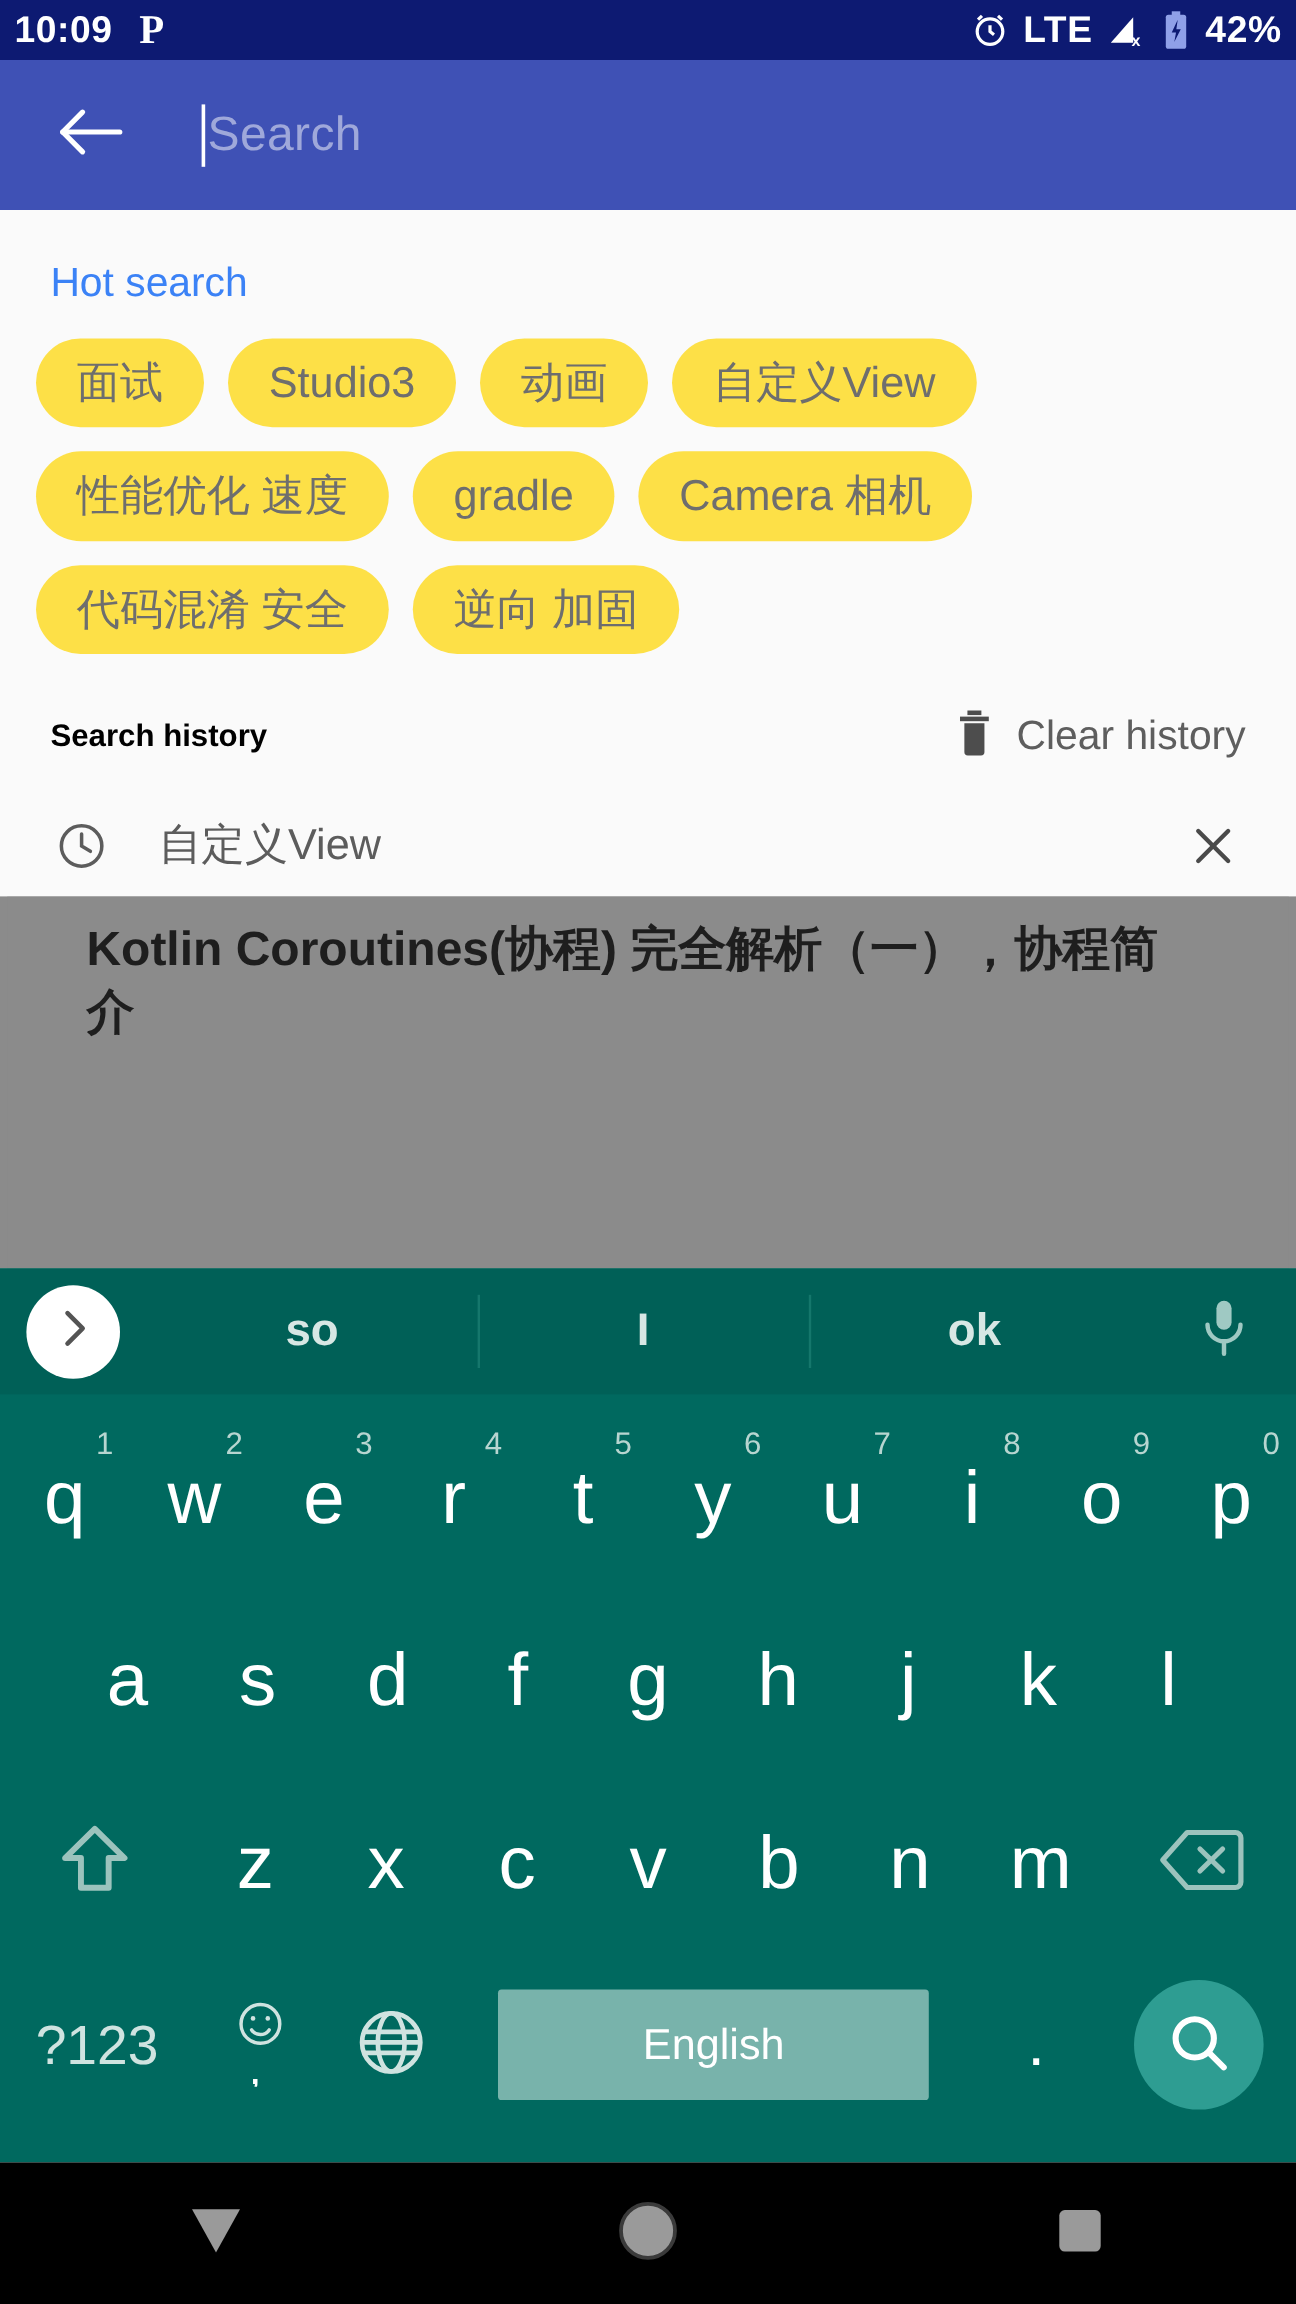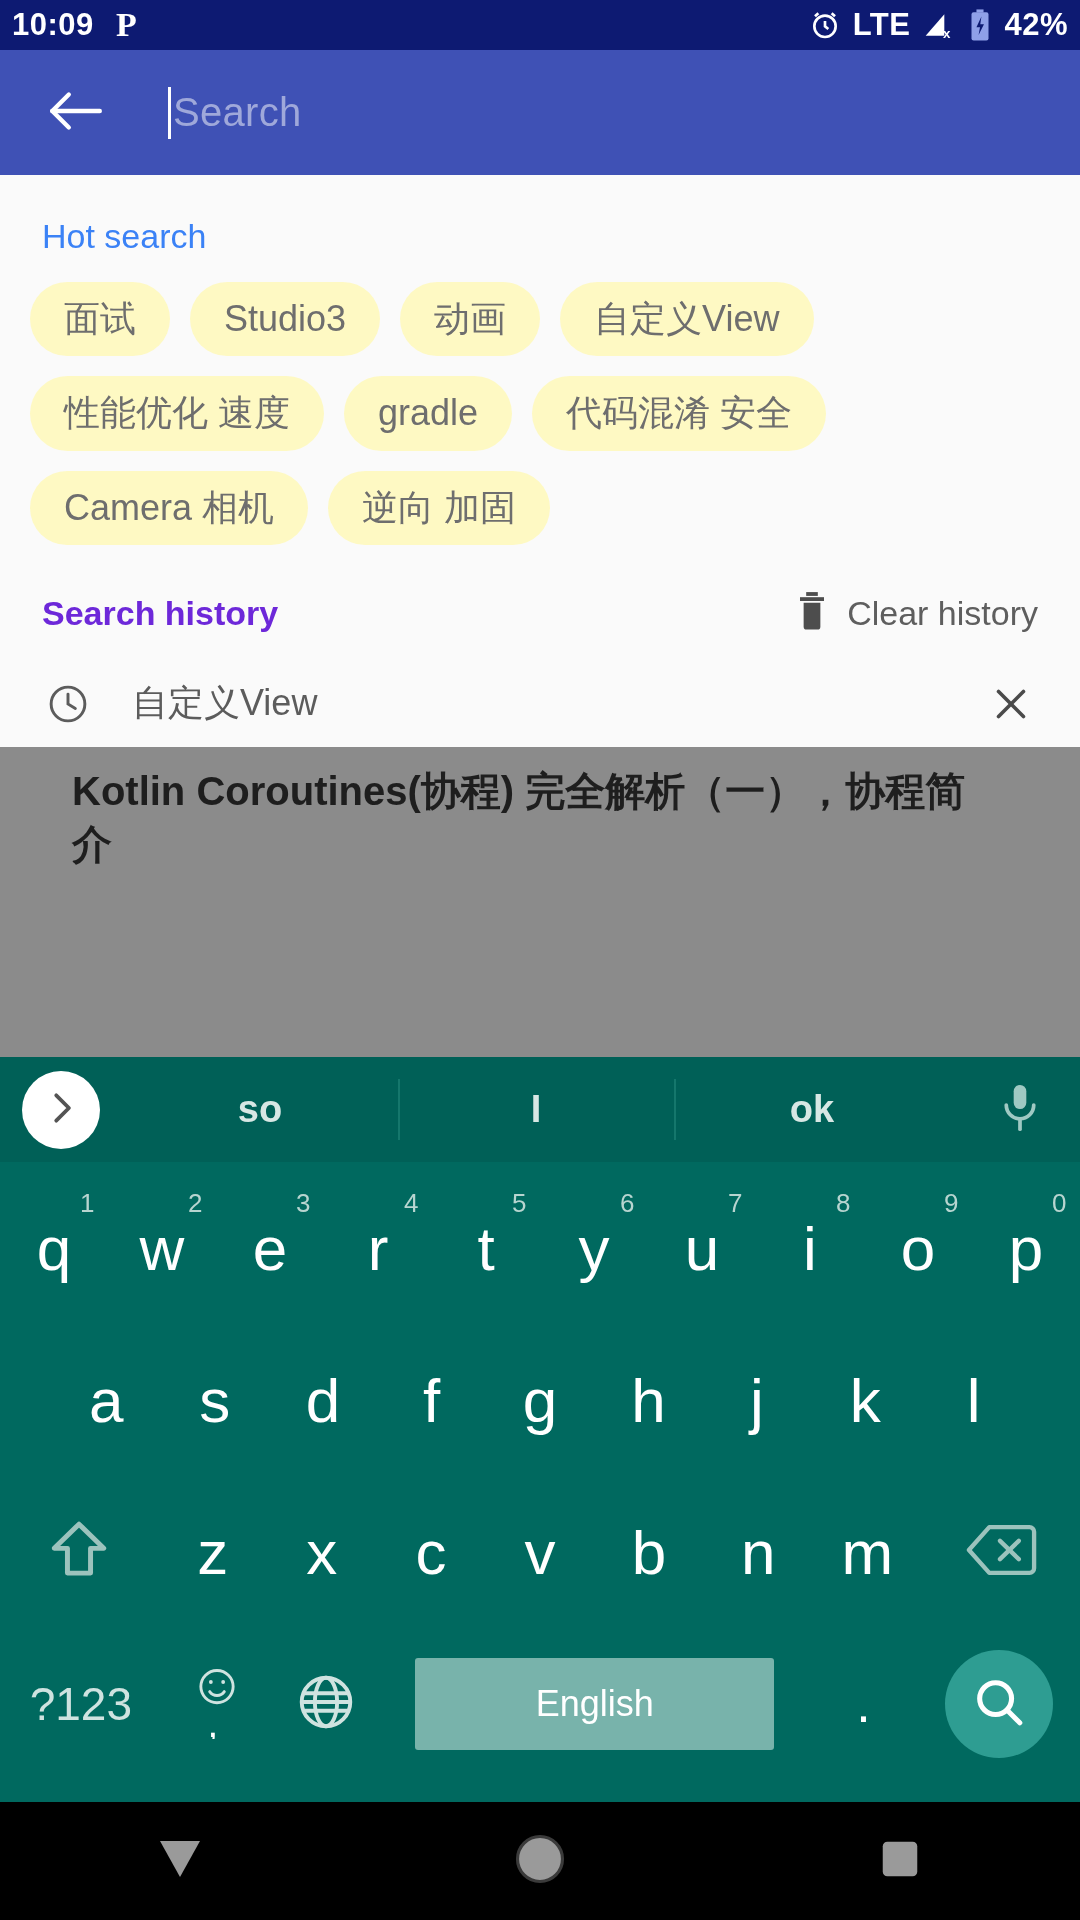--- a/index.html
+++ b/index.html
@@ -42,29 +42,29 @@
     position:absolute; top:175px; left:0; width:1080px; height:572px;
     background:#fafafa; overflow:hidden;
   }
   .sec-title{
     font-size:34px; color:#3b82f6; padding:42px 42px 0 42px;
   }
   .chips{
     display:flex; flex-wrap:wrap; padding:26px 30px 0 30px; gap:20px 20px;
   }
   .chip{
-    background:#fef9c3; color:#6e6e6e; font-size:36px;
+    background:#fde047; color:#6e6e6e; font-size:36px;
     border-radius:42px; padding:16px 34px; line-height:1.18;
     cursor:pointer; white-space:nowrap;
   }
 
   .hist-head{
     display:flex; align-items:center; padding:46px 42px 0 42px;
   }
-  .hist-title{ font-size:34px; color:#6d28d9; font-weight:bold; }
+  .hist-title{ font-size:26px; color:#000000; font-weight:bold; }
   .clear-btn{
     margin-left:auto; display:flex; align-items:center; gap:18px; cursor:pointer;
   }
   .clear-label{ font-size:34px; color:#5e5e5e; }
 
   .hist-item{
     display:flex; align-items:center; padding:44px 46px 0 46px; cursor:pointer;
   }
   .hist-ic{ width:44px; height:44px; flex:none; }
   .hist-text{ font-size:36px; color:#5c5c5c; margin-left:42px; }
@@ -204,22 +204,22 @@
 
     <div class="sec-title">Hot search</div>
 
     <div class="chips">
       <div class="chip">面试</div>
       <div class="chip">Studio3</div>
       <div class="chip">动画</div>
       <div class="chip">自定义View</div>
       <div class="chip">性能优化 速度</div>
       <div class="chip">gradle</div>
+      <div class="chip">Camera 相机</div>
       <div class="chip">代码混淆 安全</div>
-      <div class="chip">Camera 相机</div>
       <div class="chip">逆向 加固</div>
     </div>
 
     <div class="hist-head">
       <span class="hist-title">Search history</span>
       <div class="clear-btn">
         <span>
           <svg width="34" height="40" viewBox="0 0 18 22">
             <rect x="5.8" y="0.6" width="6.4" height="2.1" fill="#4d4d4d"></rect>
             <rect x="2.4" y="3.4" width="13.2" height="2.1" fill="#4d4d4d"></rect>

